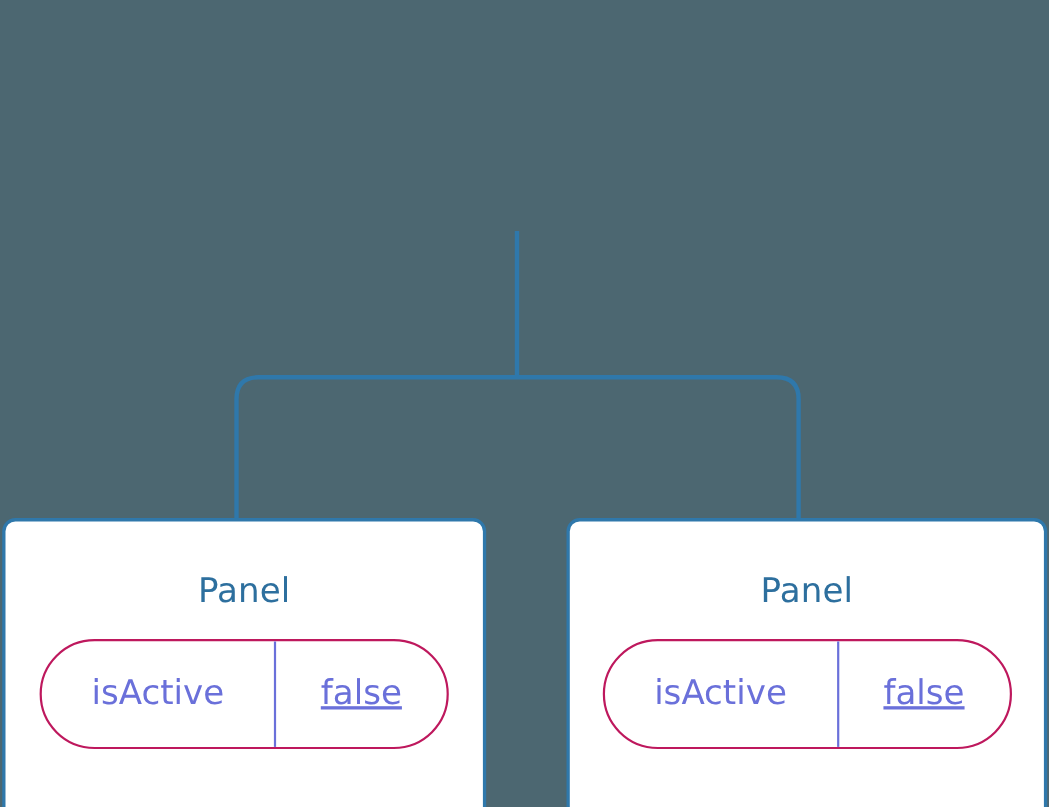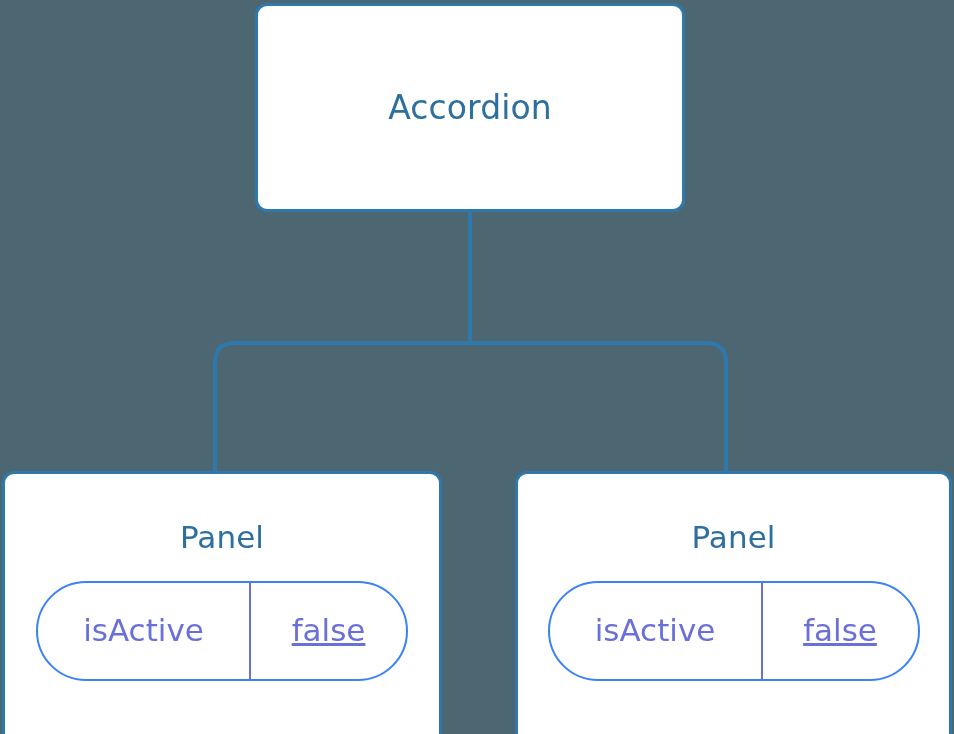--- a/index.html
+++ b/index.html
@@ -76,21 +76,21 @@
   .node-panel .node-title {
     font-size: 31px;
   }
 
   
   .prop-pill {
     margin-top: 28px;
     display: flex;
     align-items: stretch;
     box-sizing: border-box;
-    border: 2px solid #3b82f6;
+    border: 2px solid #be185d;
     border-radius: 999px;
     height: 100px;
     overflow: hidden;
     background: #ffffff;
   }
   .prop-key,
   .prop-val {
     display: flex;
     align-items: center;
     justify-content: center;
@@ -118,23 +118,20 @@
 
   <svg id="connectors" viewBox="0 0 954 734" width="954" height="734" fill="none" xmlns="http://www.w3.org/2000/svg">
 
     <path d="M 470 210 L 470 343" stroke="#2f78ab" stroke-width="4" fill="none" stroke-linecap="butt"></path>
 
     <path d="M 470 343 L 235 343 Q 215 343 215 363 L 215 474" stroke="#2f78ab" stroke-width="4" fill="none" stroke-linecap="butt"></path>
 
     <path d="M 470 343 L 706 343 Q 726 343 726 363 L 726 474" stroke="#2f78ab" stroke-width="4" fill="none" stroke-linecap="butt"></path>
   </svg>
 
-  <div class="node" id="node-root">
-    <div class="node-title">Accordion</div>
-  </div>
 
   <div class="node node-panel" id="node-panel-0">
     <div class="node-title">Panel</div>
     <div class="prop-pill">
       <div class="prop-key">isActive</div>
       <div class="prop-val">false</div>
     </div>
   </div>
 
   <div class="node node-panel" id="node-panel-1">

